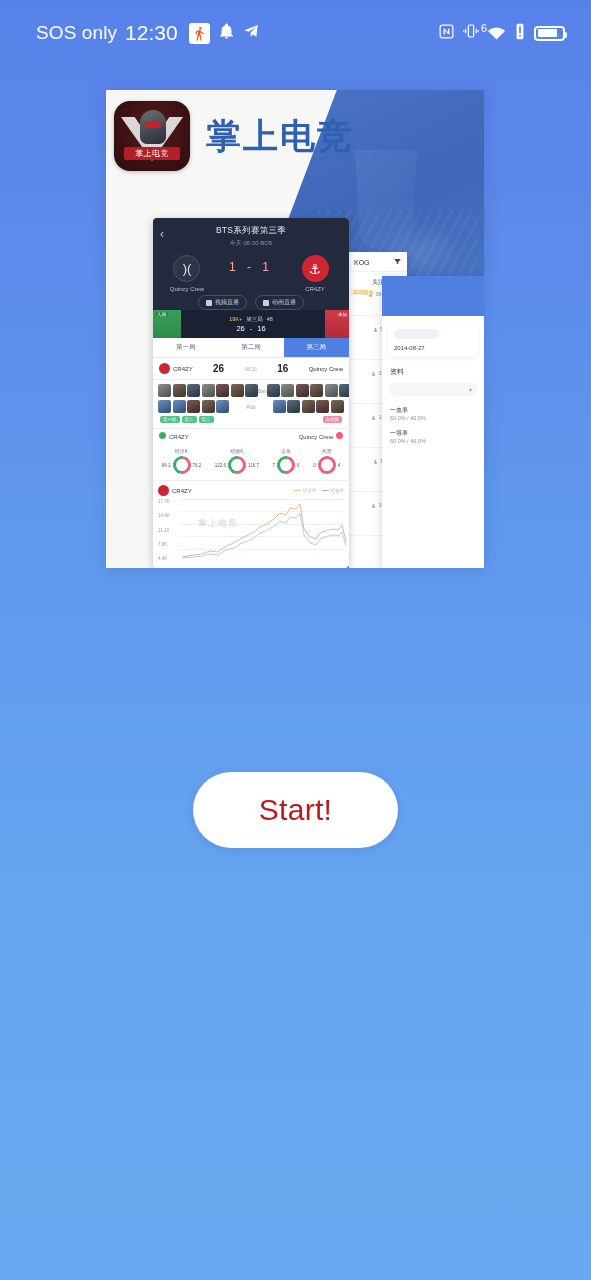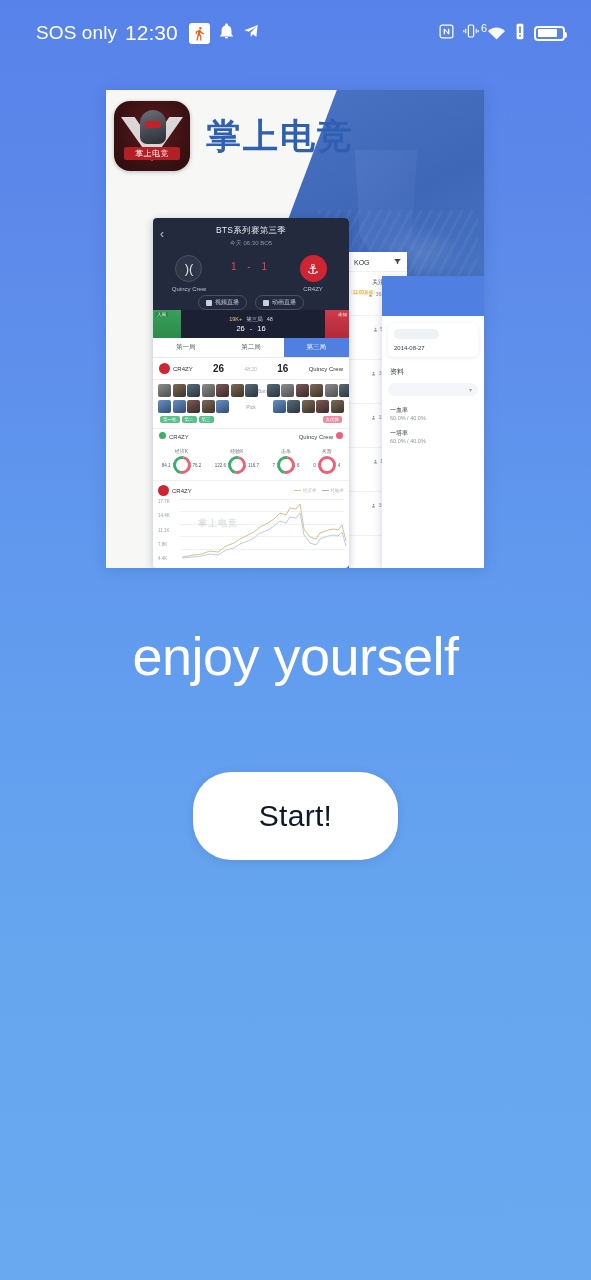--- a/index.html
+++ b/index.html
@@ -118,21 +118,21 @@
   }
   .mh-back { position: absolute; left: 7px; top: 9px; color: #c3c8d4; font-size: 12px; }
   .mh-title { color: #e8eaf0; font-size: 8.5px; text-align: center; letter-spacing: .3px; }
   .mh-sub { color: #8b93a6; font-size: 6px; text-align: center; margin-top: 2px; }
   .mh-score { display: flex; align-items: center; justify-content: center; gap: 16px; margin-top: 7px; }
   .team { display: flex; flex-direction: column; align-items: center; width: 52px; }
   .team-logo { width: 27px; height: 27px; border-radius: 50%; display: flex; align-items: center; justify-content: center; }
   .team-logo.a { background: #2e3547; border: 1px solid #4b5368; color: #dfe3ec; font-size: 13px; }
   .team-logo.b { background: #cf2431; color: #fff; font-size: 14px; }
   .team-name { color: #b9c0cf; font-size: 6px; margin-top: 4px; }
-  .score-nums { color: #ef4444; font-size: 10px; letter-spacing: 4px; margin-bottom: 14px; }
+  .score-nums { color: #fca5a5; font-size: 12px; letter-spacing: 4px; margin-bottom: 14px; }
   .mh-btns { display: flex; justify-content: center; gap: 8px; margin-top: 3px; }
   .mh-btn {
     border: 1px solid #4a5167; border-radius: 9px; color: #c9cedb; font-size: 6px;
     padding: 2px 7px; display: flex; align-items: center; gap: 3px;
   }
   .mh-btn i { width: 6px; height: 6px; background: #c9cedb; border-radius: 1px; display: inline-block; }
 
   .mock-strip {
     background: #1b2132; height: 28px; position: relative; display: flex;
     flex-direction: column; align-items: center; justify-content: center;
@@ -233,23 +233,23 @@
   .mr-odds-t { font-size: 6px; color: #2a2f3a; }
   .mr-odds-v { font-size: 5.5px; color: #8e94a0; }
 
   
   .headline {
     position: absolute; top: 622px; left: 0; width: 591px;
     text-align: center; color: #fff; font-size: 54px; line-height: 1.26;
     font-weight: 300; letter-spacing: -.5px;
   }
   .start-btn {
-    position: absolute; left: 193px; top: 772px; width: 205px; height: 88px;
+    position: absolute; left: 193px; top: 772px; width: 205px; height: 76px;
     background: #fff; border-radius: 38px; border: none;
-    color: #0f172a; font-size: 30px; letter-spacing: .3px;
+    color: #b91c1c; font-size: 30px; letter-spacing: .3px;
     display: flex; align-items: center; justify-content: center;
     font-family: "Liberation Sans", sans-serif; cursor: pointer;
     box-shadow: 0 2px 10px rgba(30,60,130,.14);
   }
 </style>
 </head>
 <body>
 
 <div class="statusbar">
   <div class="sb-left">
@@ -623,16 +623,15 @@
         <svg width="168" height="62" viewBox="0 0 168 62" style="position:absolute;left:22px;top:0">
           <polyline fill="none" stroke="#d9c08c" stroke-width="1" points="2,58 14,56 22,55 30,52 38,53 46,47 54,44 60,40 68,36 74,33 80,28 88,24 94,20 100,14 106,16 110,9 116,10 120,5 124,30 130,38 136,40 140,34 148,31 154,30 158,31 162,26 166,42"></polyline>
           <polyline fill="none" stroke="#b9cde9" stroke-width="1" points="2,59 14,58 22,57 30,55 38,56 46,51 54,49 60,45 68,42 74,39 80,34 88,31 94,27 100,22 106,24 110,18 116,19 120,14 124,36 130,44 136,46 140,40 148,37 154,36 158,37 162,33 166,47"></polyline>
         </svg>
       </div>
     </div>
   </div>
 </div>
 
 <div class="headline">
-  <div>enjoy yourself</div>
 </div>
 
 <button class="start-btn">Start!</button>
 
 </body></html>

